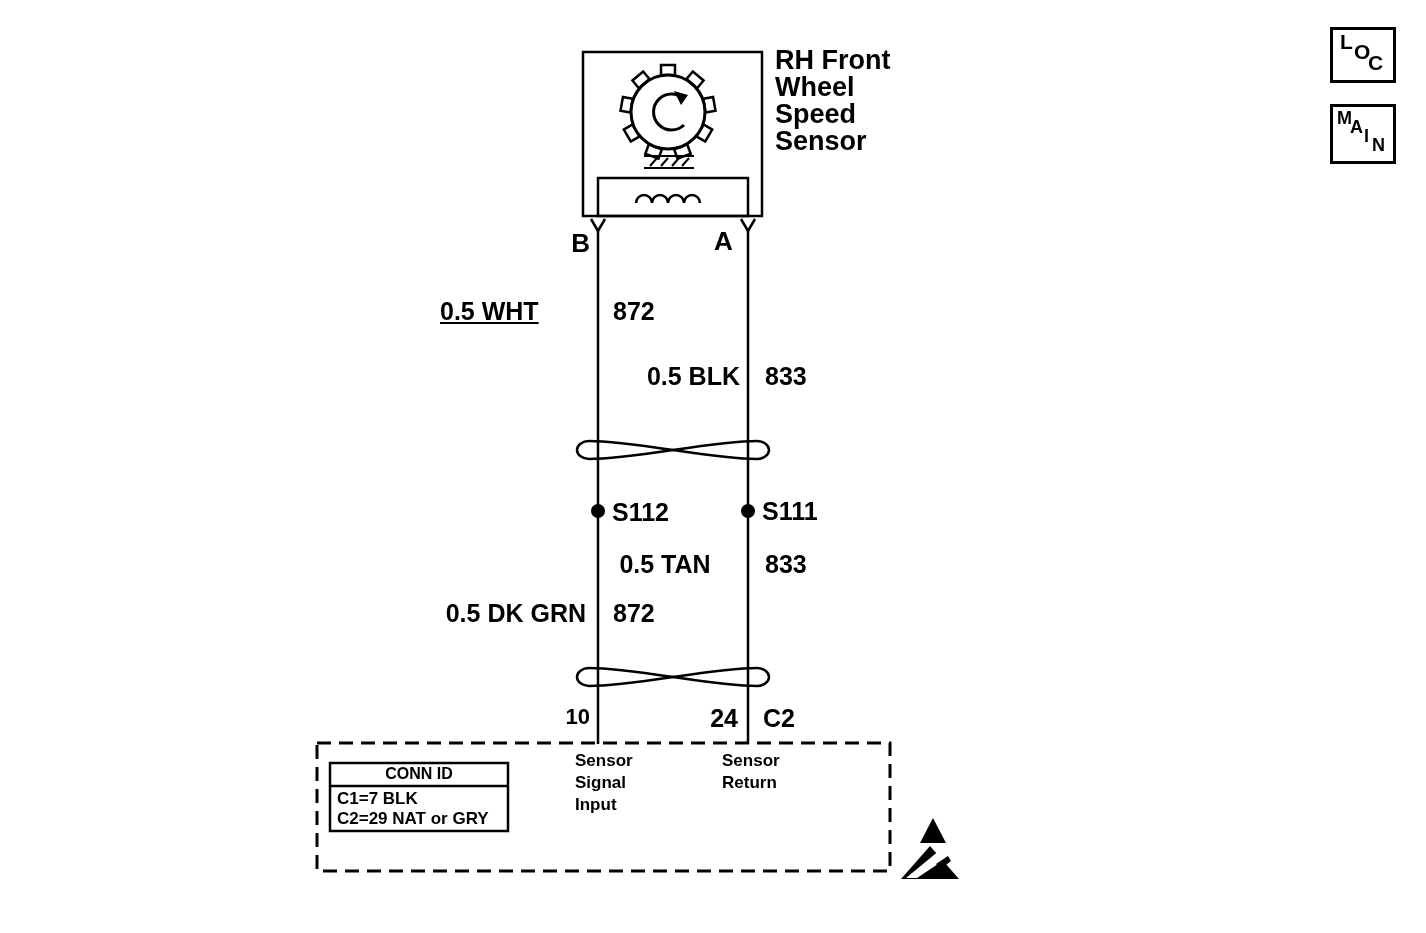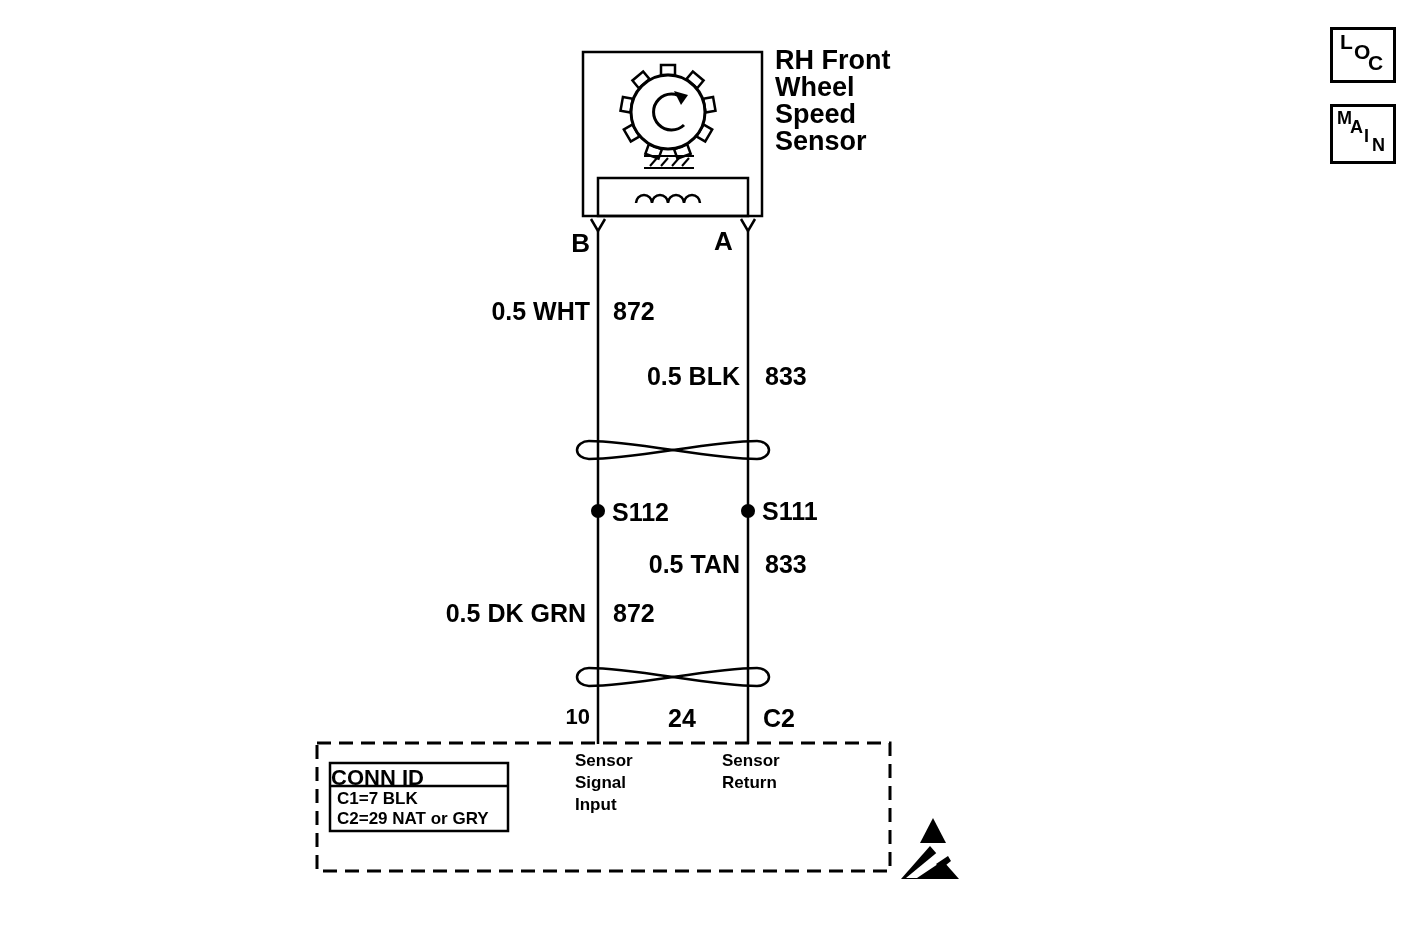--- a/index.html
+++ b/index.html
@@ -8,44 +8,44 @@
   .art{position:absolute;left:0;top:0;}
   .t{position:absolute;font-weight:bold;white-space:pre-line;color:#000;}
 
   .sensor-label{left:775px;top:47px;font-size:27px;line-height:27px;}
 
   .term{font-size:26px;}
   .term-b{left:560px;top:228px;width:30px;text-align:right;}
   .term-a{left:714px;top:226px;}
 
   .wspec{font-size:25px;line-height:25px;}
-  .w-ul-spec{left:440px;top:299px;width:150px;text-align:right;}
+  .w-ul-spec{left:440px;top:299px;width:150px;text-decoration:underline;}
   .w-ul-num{left:613px;top:299px;}
   .w-ur-spec{left:590px;top:364px;width:150px;text-align:right;}
   .w-ur-num{left:765px;top:364px;}
-  .w-lr-spec{left:590px;top:552px;width:150px;text-align:right;}
+  .w-lr-spec{left:590px;top:552px;width:150px;text-align:center;}
   .w-lr-num{left:765px;top:552px;}
   .w-ll-spec{left:416px;top:601px;width:170px;text-align:right;}
   .w-ll-num{left:613px;top:601px;}
 
   .splice{font-size:25px;}
   .s112{left:612px;top:498px;}
   .s111{left:762px;top:497px;}
 
   .pin10{left:520px;top:704px;width:70px;text-align:right;font-size:22px;}
-  .pin24{left:668px;top:704px;width:70px;text-align:left;font-size:25px;}
+  .pin24{left:668px;top:704px;width:70px;text-align:right;font-size:25px;}
   .c2{left:763px;top:704px;font-size:25px;}
 
   .pinlabel{font-size:17px;line-height:22px;}
   .pin-left{left:575px;top:750px;}
   .pin-right{left:722px;top:750px;}
 
   .ebcm-label{left:897px;top:740px;font-size:25px;line-height:27px;}
 
-  .conn-header{left:331px;top:765px;width:176px;font-size:22px;}
+  .conn-header{left:331px;top:765px;width:176px;text-align:center;font-size:16px;}
   .conn-row1{left:337px;top:789px;font-size:17px;}
   .conn-row2{left:337px;top:809px;font-size:17px;}
 
   .navbox{position:absolute;width:60px;height:50px;border:3px solid #000;background:#fff;cursor:pointer;}
   .navbox span{position:absolute;font-weight:bold;}
   .loc{left:1330px;top:27px;}
   .loc .n0{left:7px;top:0px;font-size:21px;}
   .loc .n1{left:21px;top:10px;font-size:21px;}
   .loc .n2{left:35px;top:21px;font-size:21px;}
   .main{left:1330px;top:104px;height:54px;}

